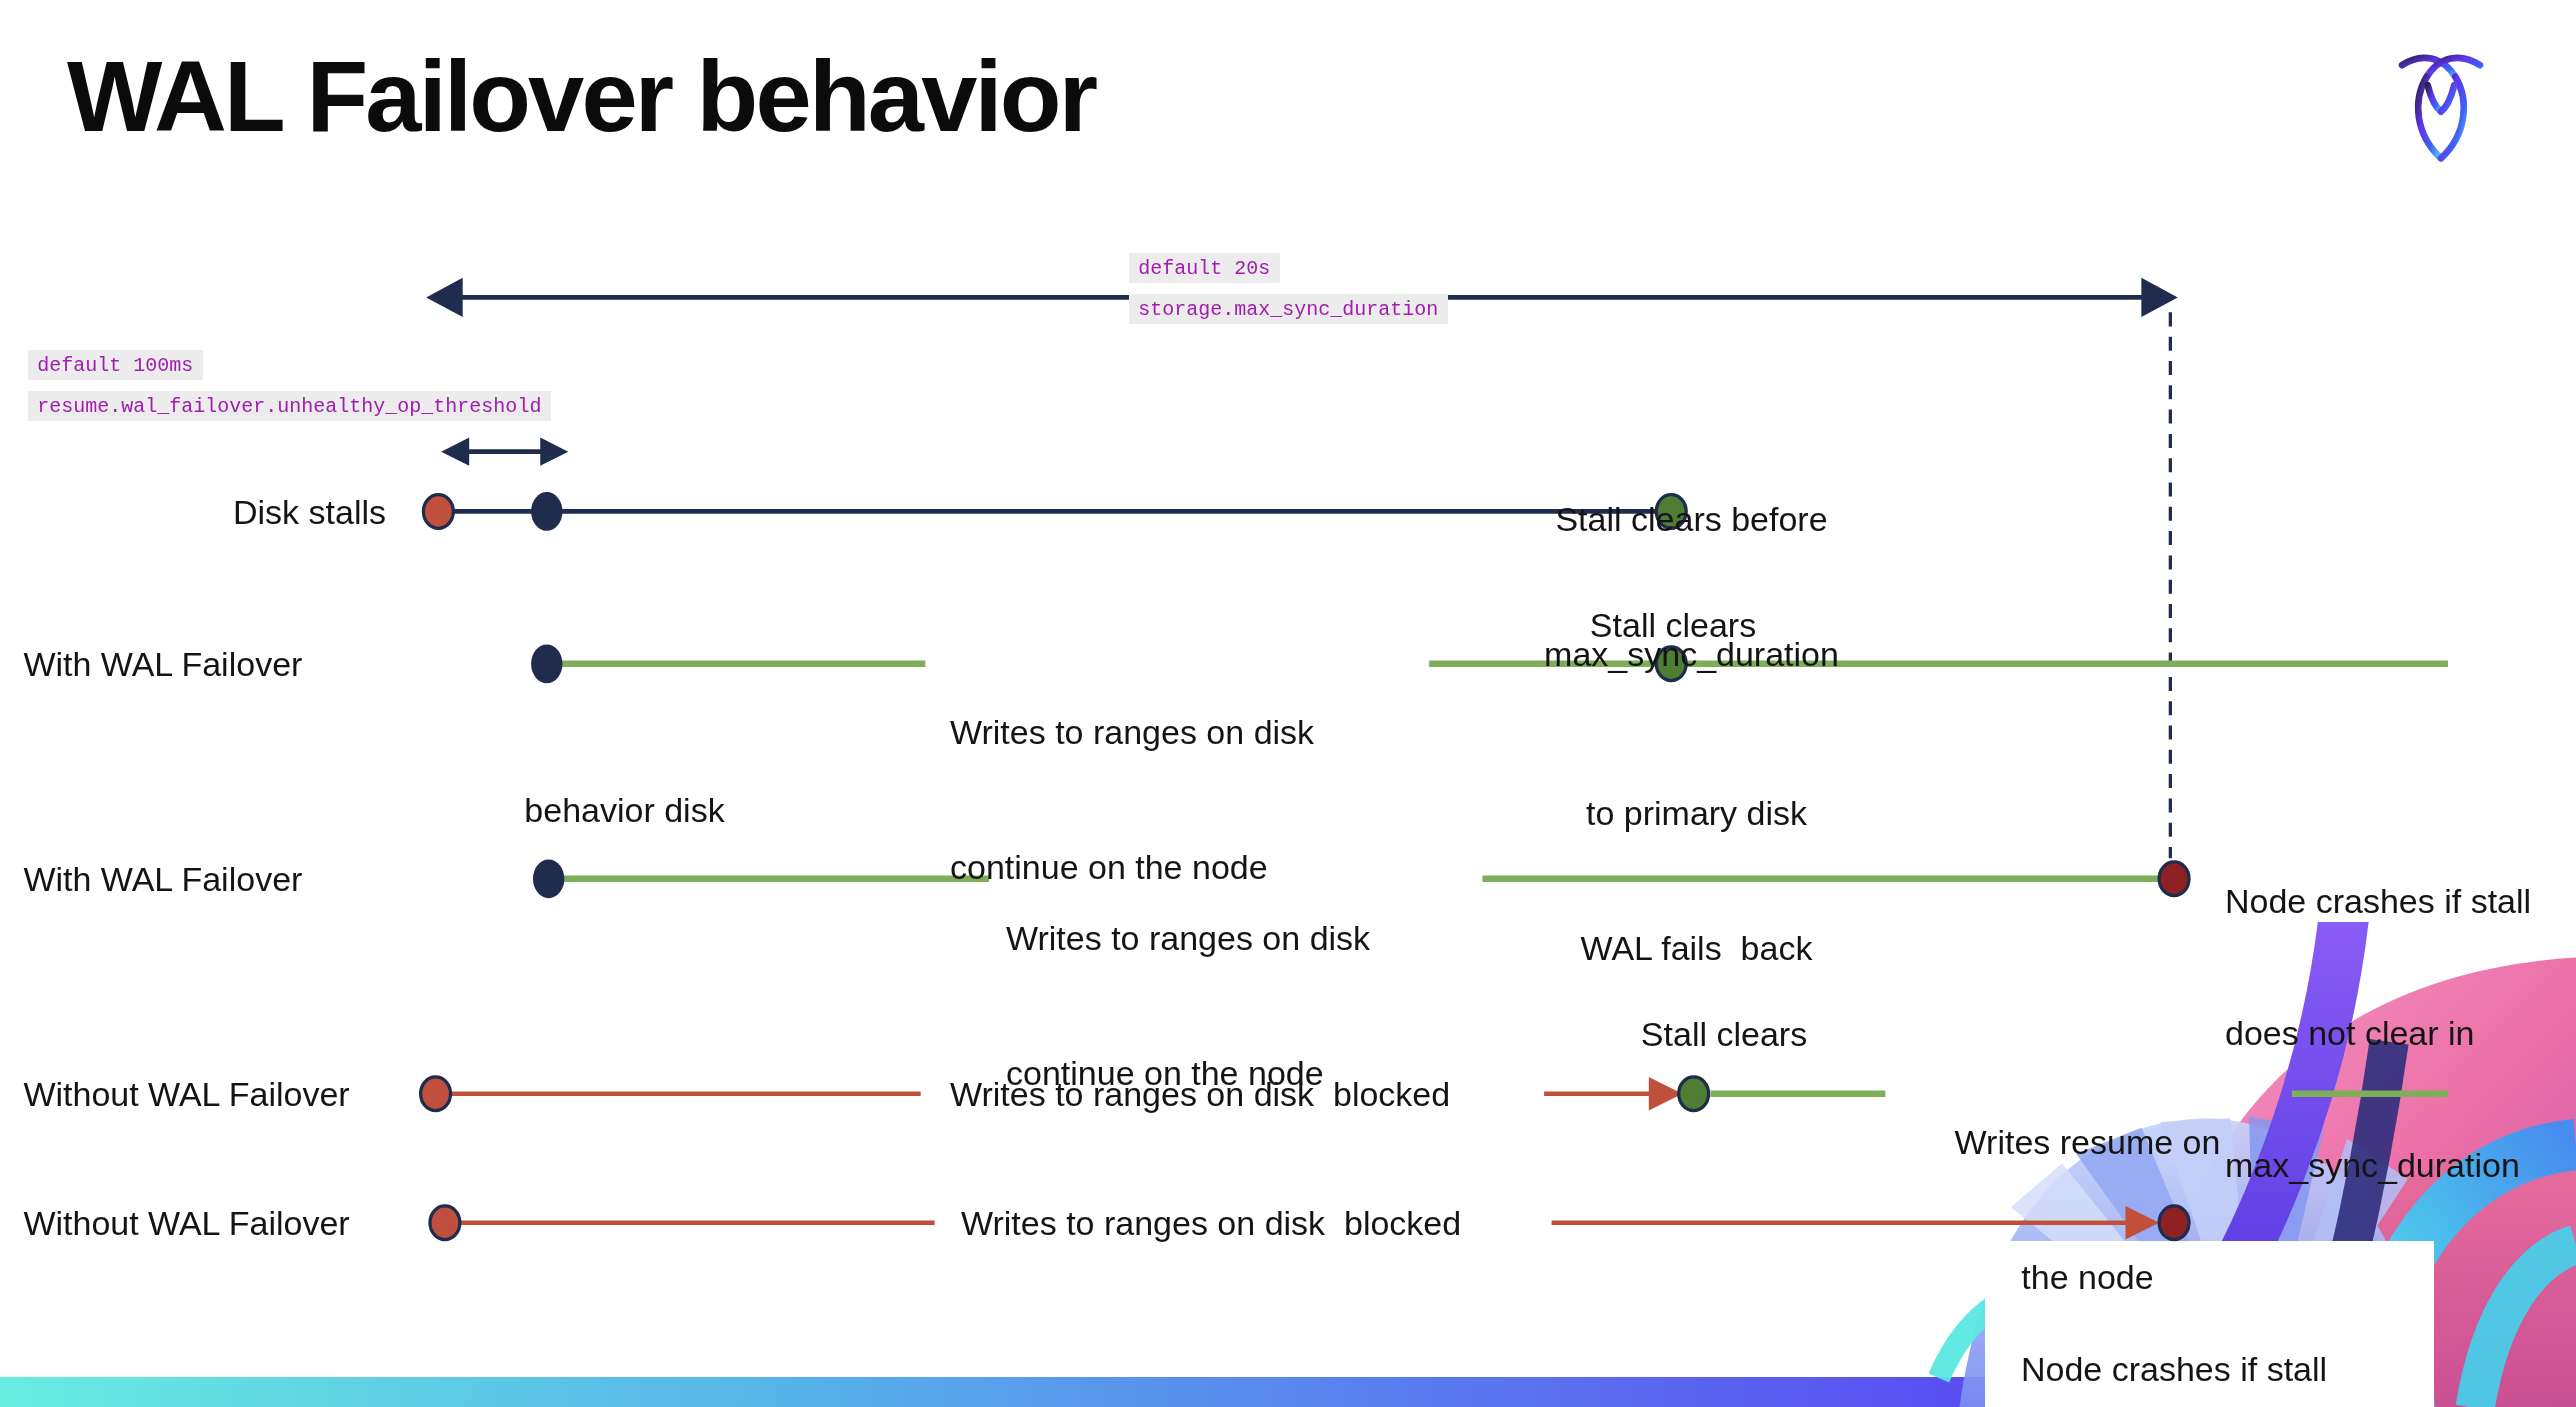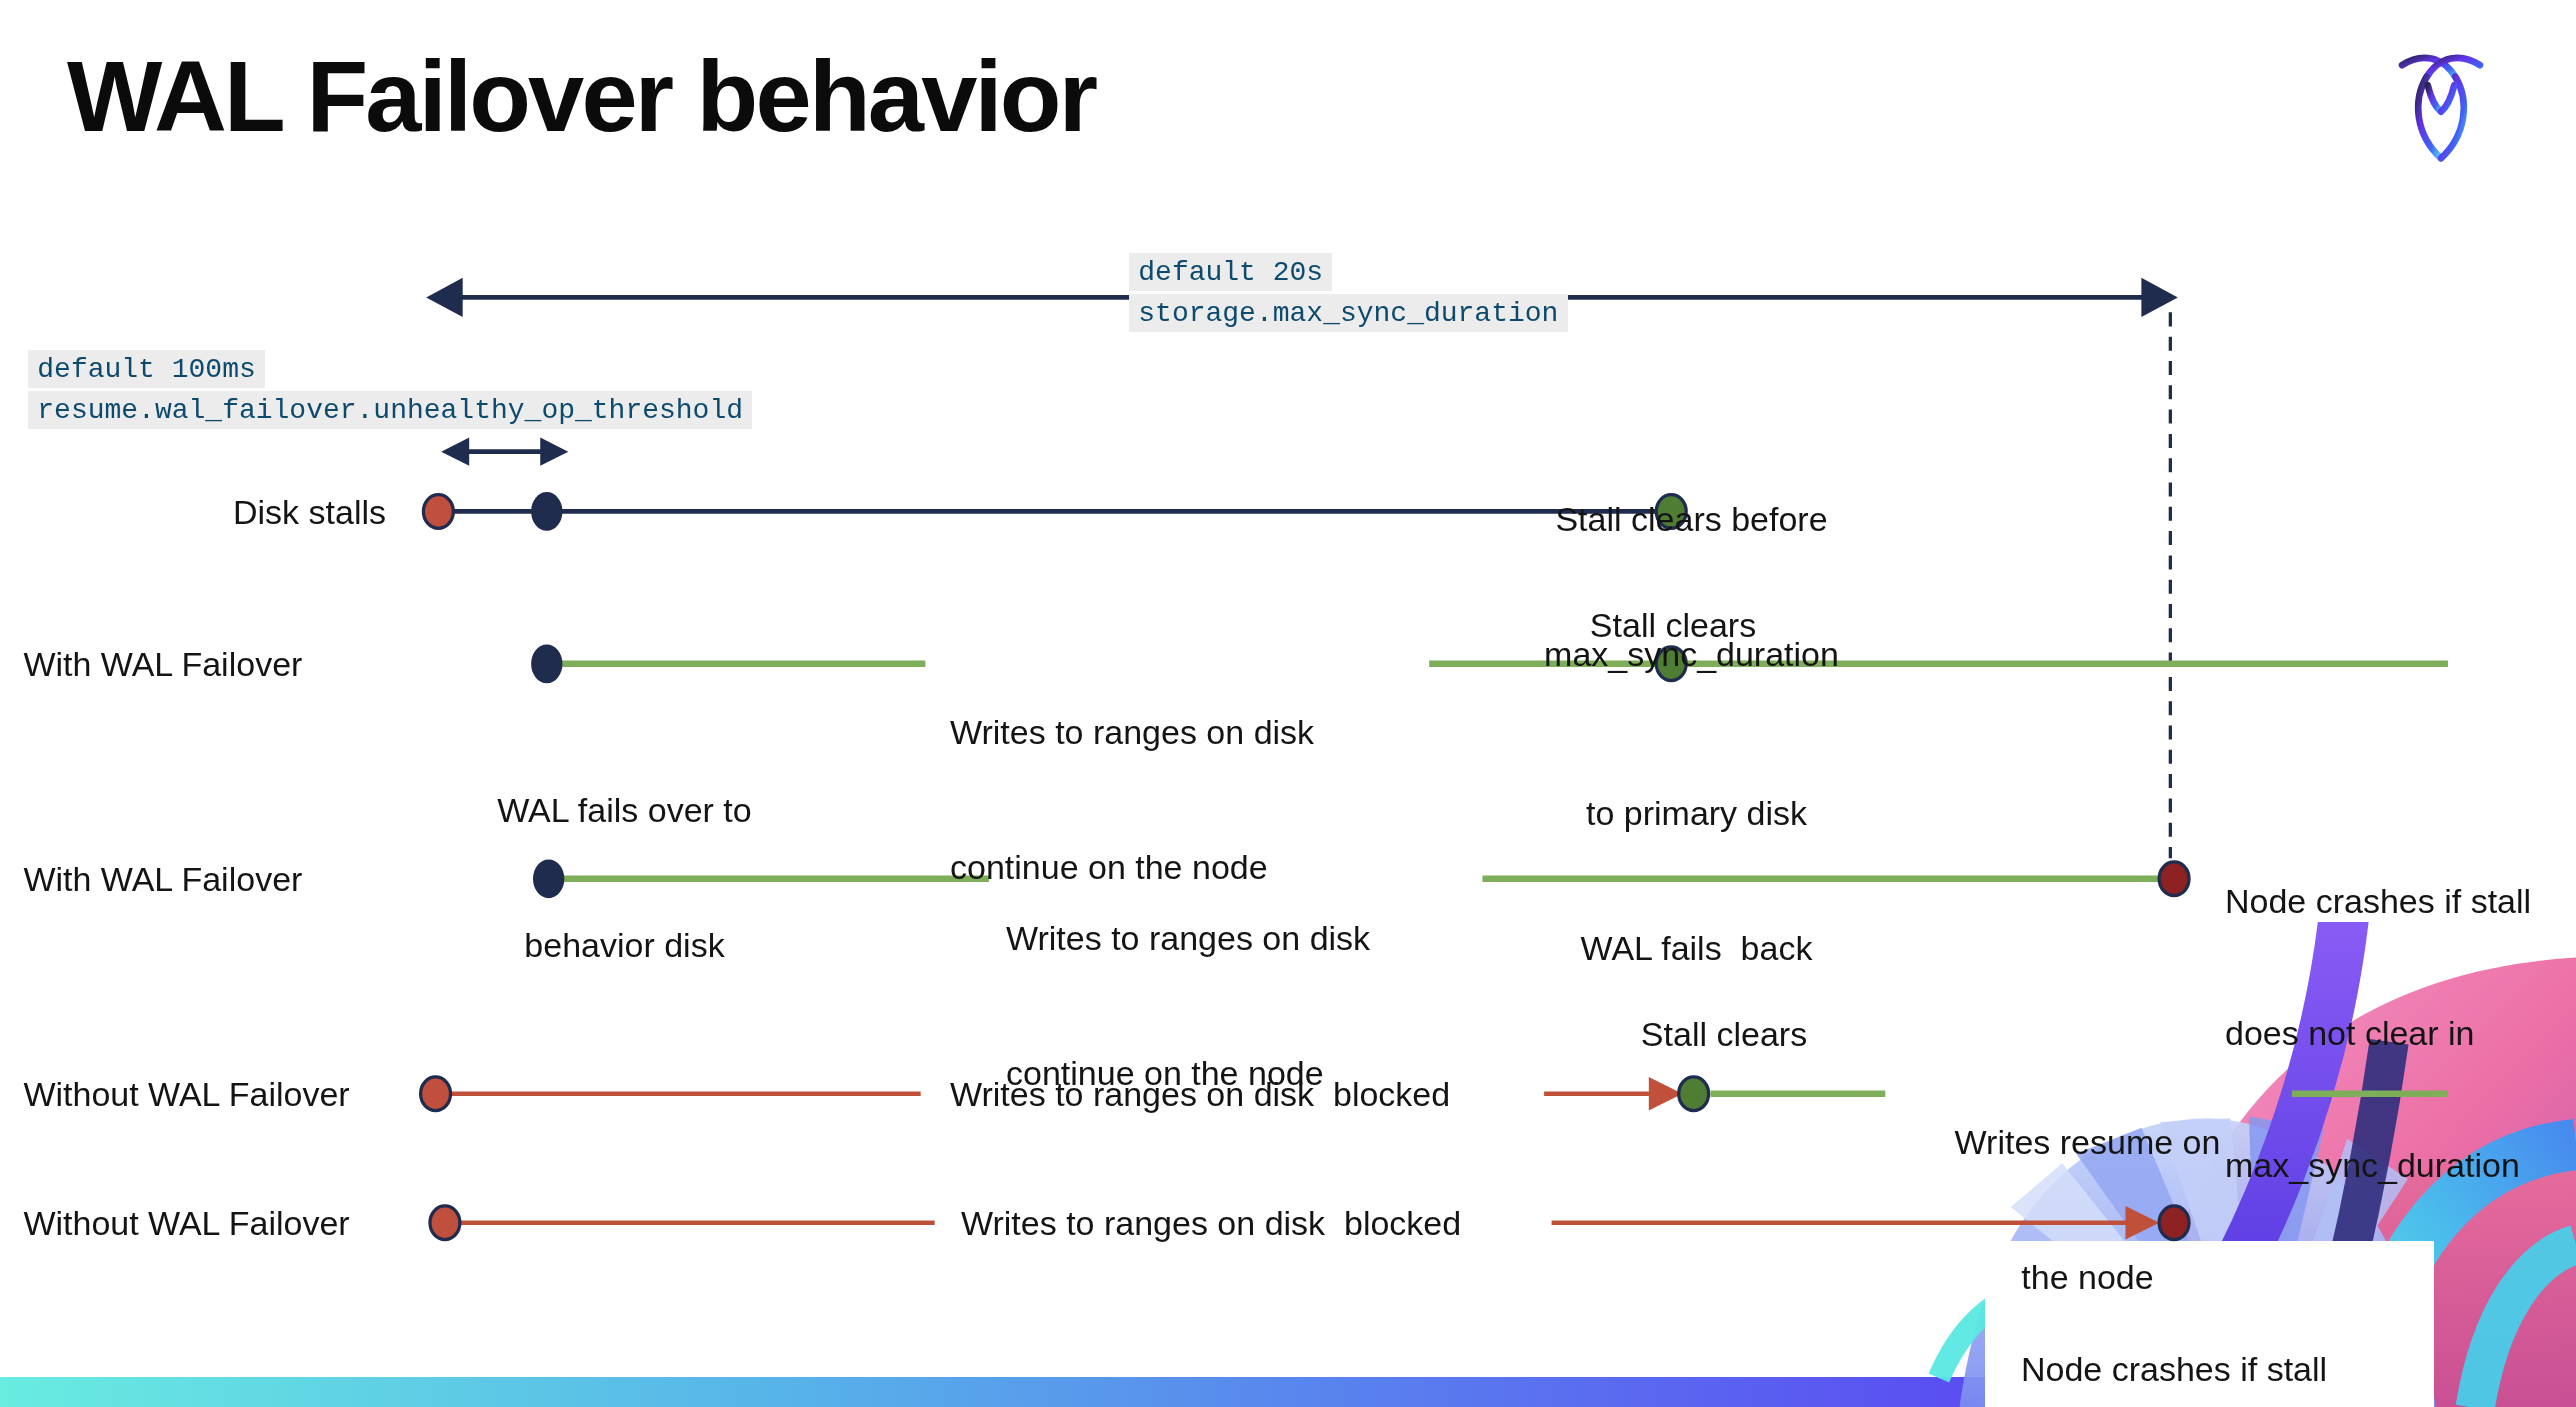--- a/index.html
+++ b/index.html
@@ -1,21 +1,21 @@
 <!DOCTYPE html>
 <html style="font-size:15px"><head>
 <meta charset="utf-8">
 <style>
   html,body{margin:0;padding:0;background:#ffffff;}
   body{width:2576px;height:1408px;overflow:hidden;position:relative;
        font-family:"Liberation Sans",sans-serif;color:#141414;}
   .abs{position:absolute;}
   .title{font-size:101px;font-weight:bold;letter-spacing:-2.8px;color:#0b0b0b;white-space:pre;}
-  .code{font-family:"Liberation Mono","DejaVu Sans Mono",monospace;font-size:28px;
-        background:#ececec;color:#0c4a6e;padding:3.7px 9.3px;white-space:pre;display:inline-block;}
+  .code{font-family:"Liberation Mono","DejaVu Sans Mono",monospace;font-size:20px;
+        background:#ececec;color:#a21caf;padding:3.7px 9.3px;white-space:pre;display:inline-block;}
   .lbl{font-size:34px;line-height:45px;white-space:pre;}
   .center{text-align:center;}
   .right{text-align:right;}
   .callout{background:#ffffff;}
   .bar{position:absolute;left:0;right:0;bottom:0;height:31px;
        background:linear-gradient(90deg,#68ece0 0%,#57b4e9 30%,#5a6cf0 62%,#5a3bf2 85%,#5c33f2 100%);}
   svg{display:block;}
   .layer{position:absolute;left:0;top:0;}
 </style>
 </head>
@@ -158,21 +158,20 @@
 <span class="abs code" style="left:28px;top:391px;">resume.wal_failover.unhealthy_op_threshold</span>
 
 <div class="abs lbl right" style="left:131px;top:490px;width:255px;text-align:right;">Disk stalls</div>
 <div class="abs lbl center" style="left:1458px;top:407px;width:467px;">
   <div>Stall clears before</div>
   <div>max_sync_duration</div>
 </div>
 
 <div class="abs lbl" style="left:23.4px;top:642px;">With WAL Failover</div>
 <div class="abs lbl center" style="left:402px;top:698px;width:445px;">
-  <div>WAL fails over to</div>
   <div>behavior disk</div>
 </div>
 <div class="abs lbl" style="left:950px;top:620px;">
   <div>Writes to ranges on disk</div>
   <div>continue on the node</div>
 </div>
 <div class="abs lbl center" style="left:1533px;top:603px;width:280px;">Stall clears</div>
 <div class="abs lbl center" style="left:1474px;top:701px;width:445px;">
   <div>to primary disk</div>
   <div>WAL fails  back</div>

